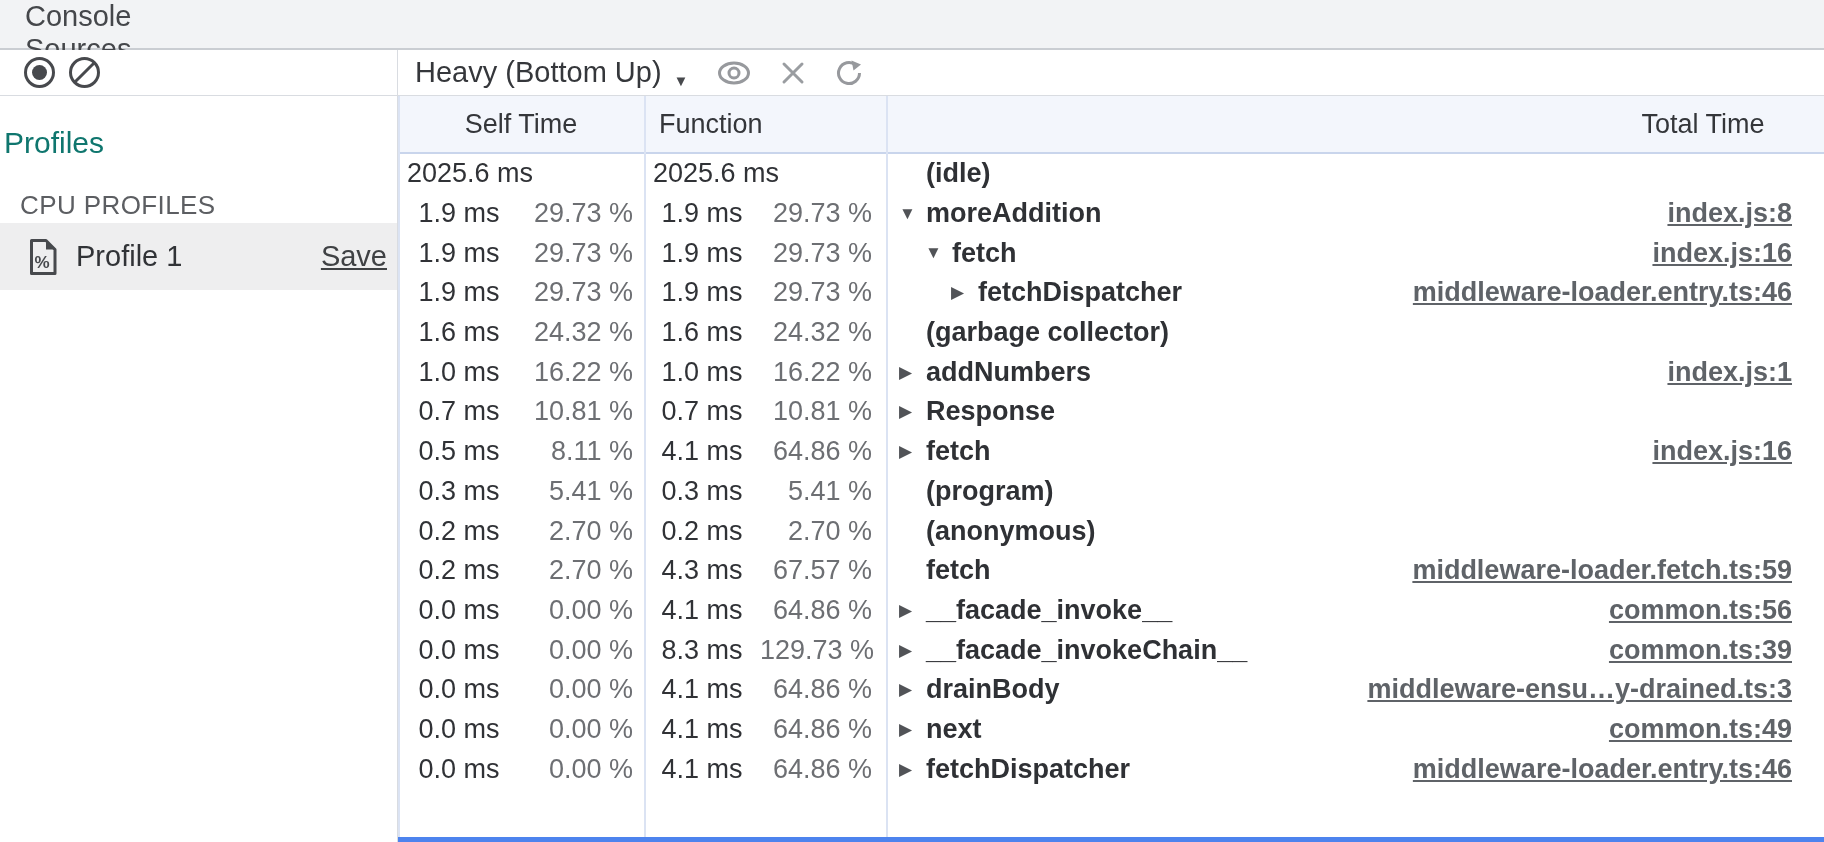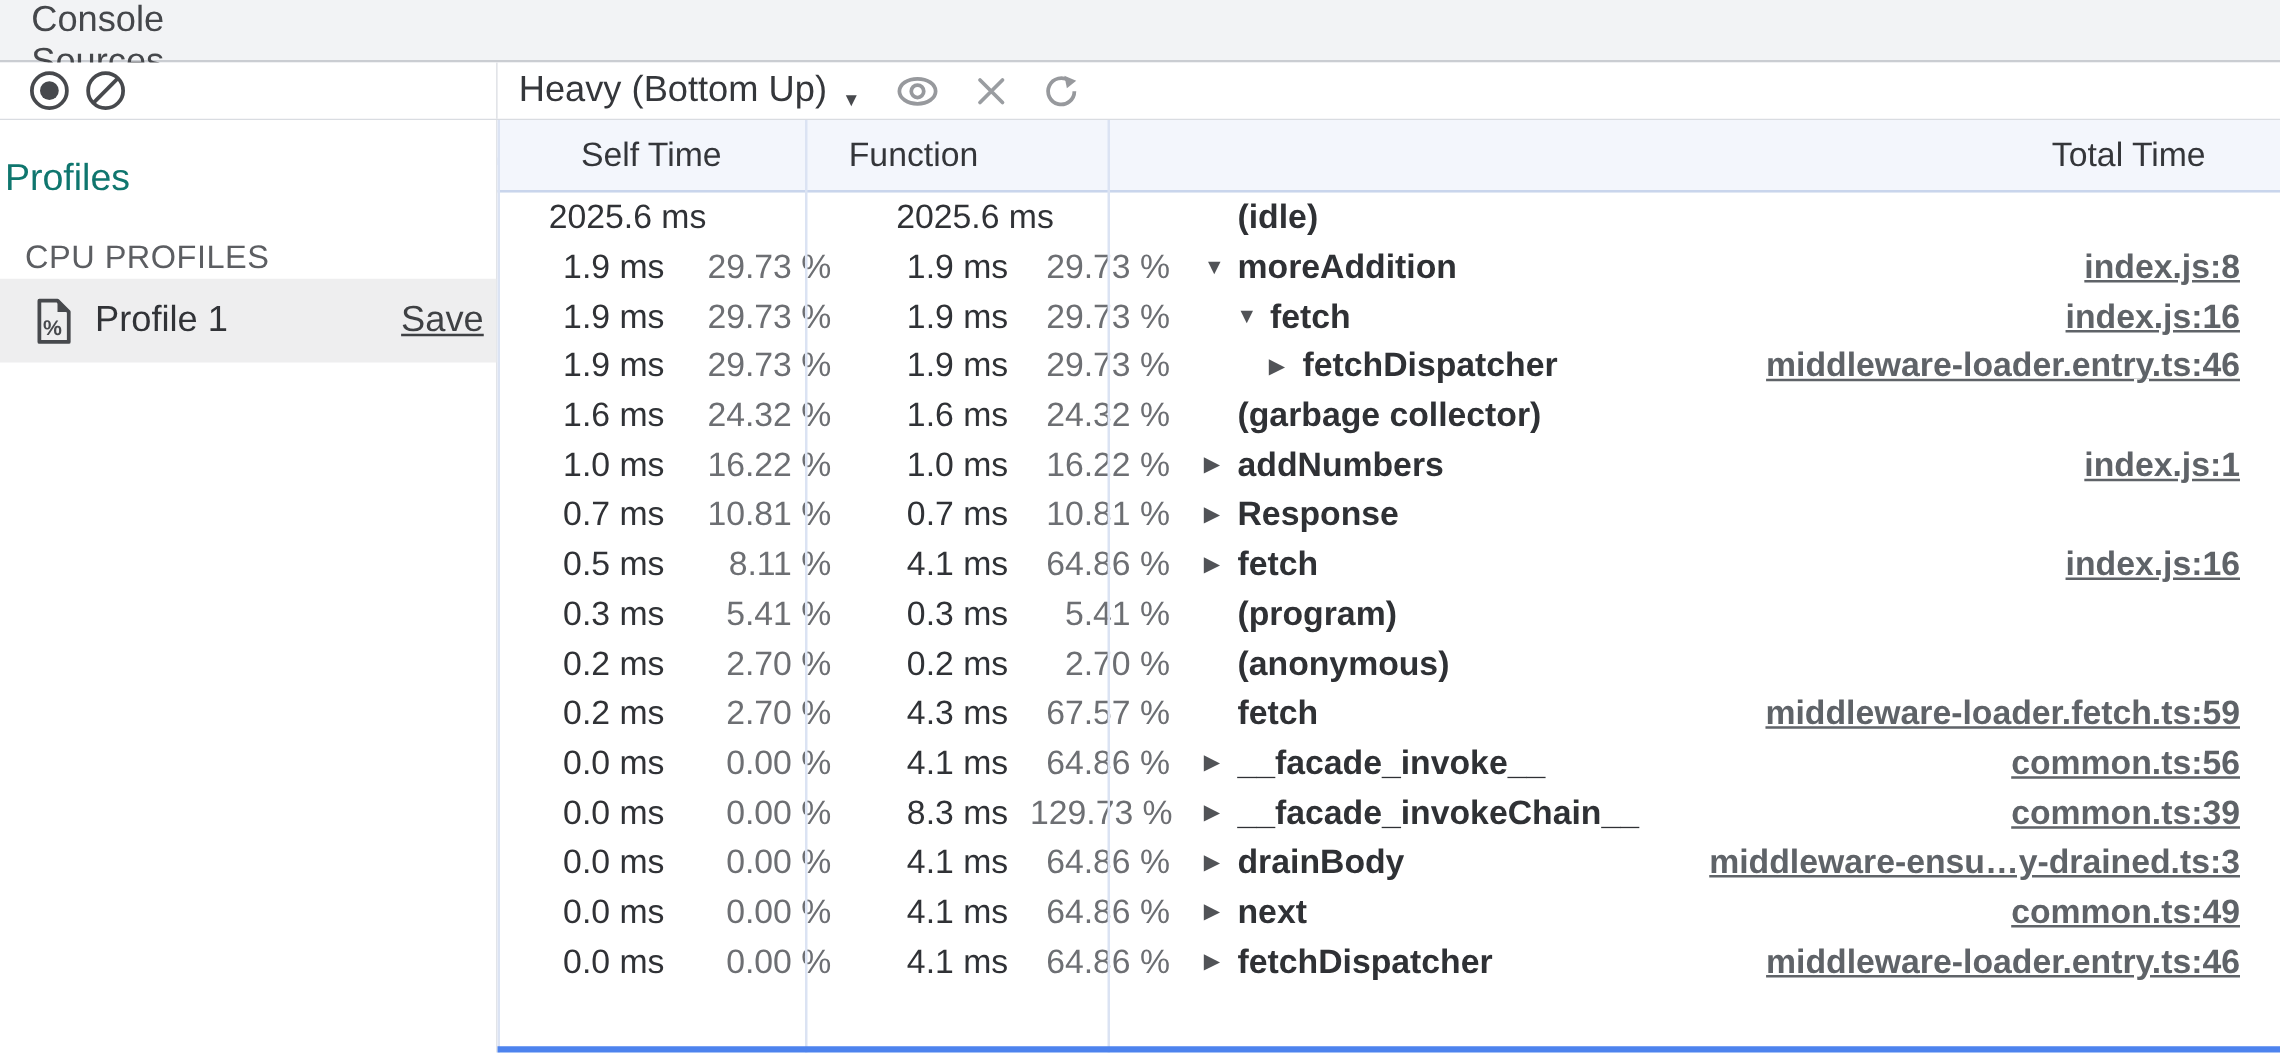--- a/index.html
+++ b/index.html
@@ -43,27 +43,27 @@
   .profile-row .pname{margin-left:18px;font-size:29px;color:#313337;}
   .profile-row .psave{margin-left:auto;margin-right:10px;font-size:29px;color:#3f4144;
     text-decoration:underline;cursor:pointer;}
 
   
   .main{position:absolute;left:398px;top:96px;right:0;bottom:0;background:#fff;}
   .vline{position:absolute;top:0;bottom:0;width:2px;background:#dbe3f3;z-index:2;}
   .vl0{left:0;} .vl1{left:246px;} .vl2{left:488px;}
   .thead{position:absolute;top:0;left:0;right:0;height:58px;background:#f3f6fc;
     border-bottom:2px solid #c9d5ec;box-sizing:border-box;display:flex;align-items:center;
-    font-size:27px;color:#34363a;z-index:1;gap:20px;}
+    font-size:27px;color:#34363a;z-index:1;}
   .th{display:flex;align-items:center;justify-content:center;height:100%;box-sizing:border-box;}
   .th.self{width:246px;} .th.total{width:242px;}
   .th.fn{flex:1;justify-content:flex-start;padding-left:15px;}
   .rows{position:absolute;top:58px;left:0;right:0;z-index:1;}
   .row{height:39.7px;display:flex;align-items:center;font-size:27px;}
-  .c-self,.c-total{flex:none;display:flex;align-items:center;box-sizing:border-box;height:100%;margin-left:32px;}
+  .c-self,.c-total{flex:none;display:flex;align-items:center;box-sizing:border-box;height:100%;}
   .c-self{width:246px;padding-right:11px;}
   .c-total{width:242px;padding-right:14px;}
   .ms{width:122px;flex:none;text-align:center;color:#303236;white-space:nowrap;}
   .c-total .ms{width:116px;}
   .ms.left{width:auto;text-align:left;padding-left:9px;}
   .pct{flex:1;text-align:right;color:#6d6f73;white-space:nowrap;}
   .c-fn{flex:1;display:flex;align-items:center;box-sizing:border-box;height:100%;
     padding-left:13px;padding-right:32px;overflow:hidden;font-weight:bold;}
   .arrow{width:27px;flex:none;font-size:17px;color:#515357;}
   .fname{white-space:nowrap;color:#2f3135;}

